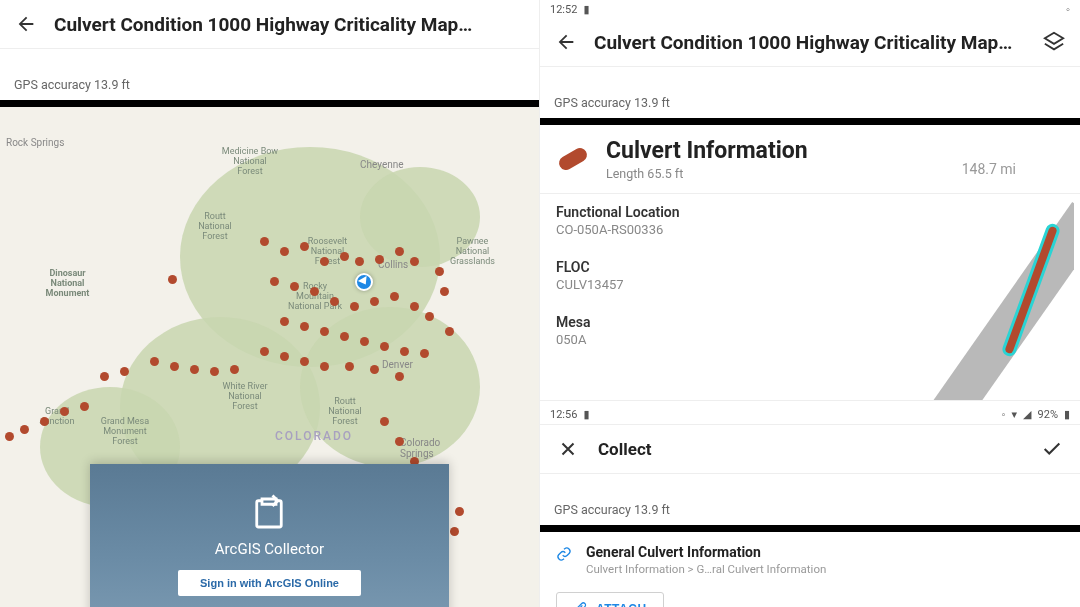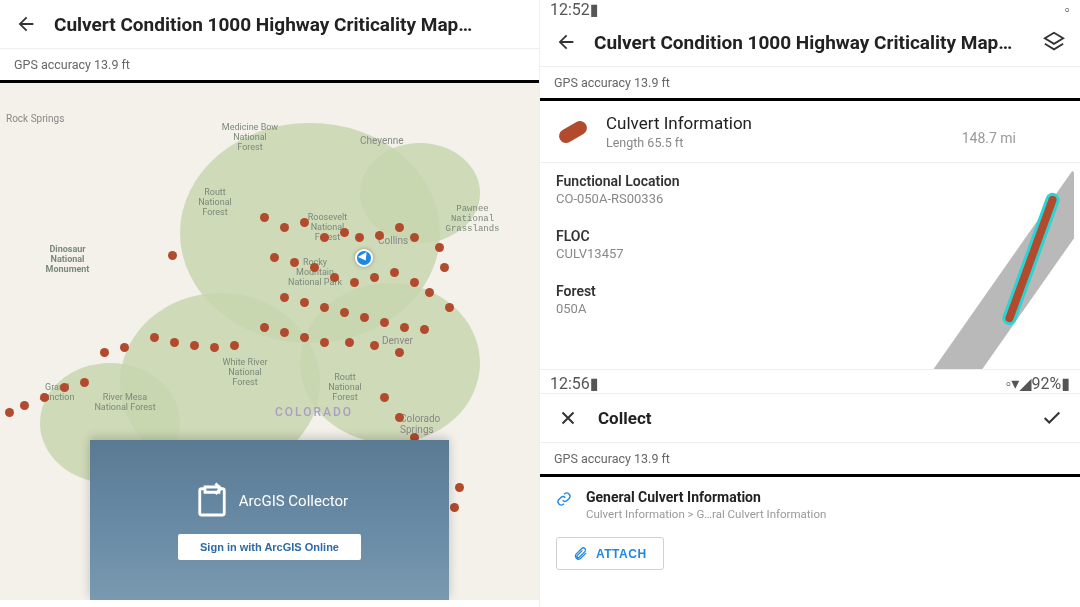--- a/index.html
+++ b/index.html
@@ -9,54 +9,54 @@
   .left, .right { position:relative; height:100%; }
   .left { width:540px; border-right:1px solid #eee; }
   .right { width:540px; }
 
   
   .app-header { display:flex; align-items:center; padding:10px 12px; border-bottom:1px solid #eee; gap:14px; }
   .app-header .title { font-weight:700; font-size:19px; white-space:nowrap; overflow:hidden; text-overflow:ellipsis; flex:1; }
   .icon-btn { width:28px; height:28px; display:flex; align-items:center; justify-content:center; cursor:pointer; color:#333; }
   .icon-btn svg { width:22px; height:22px; }
 
-  .gps-bar { font-size:12.5px; color:#666; padding:8px 14px; border-bottom:3px solid #000000; }
+  .gps-bar { font-size:12.5px; color:#666; padding:8px 14px; border-bottom:7px solid #000000;margin-top:20px; }
 
   
   .map-area { position:relative; width:100%; height:calc(100% - 90px); overflow:hidden; background:#f3f1ea; }
   .terrain { position:absolute; border-radius:50%; background:#c8d6af; opacity:0.85; }
   .terrain.t1 { width:260px; height:220px; left:180px; top:40px; }
   .terrain.t2 { width:200px; height:180px; left:120px; top:210px; }
   .terrain.t3 { width:180px; height:160px; left:300px; top:200px; }
   .terrain.t4 { width:140px; height:120px; left:40px; top:280px; }
   .terrain.t5 { width:120px; height:100px; left:360px; top:60px; }
 
   .map-label { position:absolute; font-size:9px; color:#7a8a7a; text-align:center; line-height:1.1; }
   .city-label { position:absolute; font-size:10px; color:#888; }
   .state-label { position:absolute; font-size:12px; color:#a8a0c0; letter-spacing:2px; font-weight:500; }
 
   .dot { position:absolute; width:9px; height:9px; background:#b24a2e; border-radius:50%; }
   .loc-marker { position:absolute; width:18px; height:18px; border-radius:50%; background:#1e88e5; border:2px solid #fff; box-shadow:0 0 4px rgba(0,0,0,.3); }
   .loc-marker::after { content:""; position:absolute; width:0; height:0; border-left:5px solid transparent; border-right:5px solid transparent; border-top:7px solid #fff; left:2px; top:3px; transform:rotate(-30deg);}
 
   
   .login-overlay { position:absolute; left:90px; right:90px; bottom:0; height:160px; background:linear-gradient(180deg,#5a7a94 0%,#6b8ca6 60%,#7a99b1 100%); display:flex; flex-direction:column; align-items:center; justify-content:center; color:#fff; box-shadow:0 -2px 10px rgba(0,0,0,.2); }
-  .collector-logo { display:flex; flex-direction:row; align-items:center; gap:6px; margin-bottom:12px;}
+  .collector-logo { display:flex; flex-direction:column; align-items:center; gap:6px; margin-bottom:12px;}
   .collector-logo svg { width:42px; height:42px; }
   .collector-title { font-size:15px; font-weight:400; }
   .signin-btn { background:#fff; color:#2b6aa8; font-size:11px; font-weight:600; padding:7px 22px; border:none; border-radius:2px; cursor:pointer; }
 
   
-  .status-bar { height:18px; font-size:16px; color:#555; display:flex; align-items:center; padding:0 10px; }
+  .status-bar { height:18px; font-size:11px; color:#555; display:flex; align-items:center; padding:0 10px; gap:6px; }
   .status-bar .spacer { flex:1; }
   .status-bar.low { border-top:1px solid #eee; padding-top:4px; height:24px;}
 
   .feature-header { display:flex; align-items:center; padding:12px 14px; gap:14px; border-bottom:1px solid #eee; }
   .feature-symbol { width:30px; height:14px; background:#b24a2e; border-radius:7px; transform:rotate(-30deg); flex-shrink:0; margin:0 4px;}
-  .feature-title { font-weight:400; font-size:17px; }
+  .feature-title { font-weight:700; font-size:23px; }
   .feature-sub { font-size:12.5px; color:#888; margin-top:2px; }
   .feature-dist { font-size:14px; color:#999; margin-left:auto; align-self:flex-end; padding-bottom:4px; padding-right:50px;}
 
   .info-mapwrap { position:relative; display:flex;gap:48px; }
   .attr-list { flex:1; }
   .attr { padding:10px 16px 12px; }
   .attr-label { font-size:14px; font-weight:600; color:#333; }
   .attr-value { font-size:13px; color:#888; margin-top:2px; }
 
   .mini-map { width:210px; height:200px; background:#fff; position:relative; margin-right:6px; margin-top:6px; overflow:hidden; }
@@ -106,23 +106,23 @@
       <div class="city-label" style="left:382px; top:252px;">Denver</div>
       <div class="city-label" style="left:400px; top:330px; width:60px;">Colorado Springs</div>
       <div class="city-label" style="left:378px; top:152px;">Collins</div>
 
       <div class="map-label" style="left:220px; top:40px; width:60px;">Medicine Bow National Forest</div>
       <div class="map-label" style="left:190px; top:105px; width:50px;">Routt National Forest</div>
       <div class="map-label" style="left:300px; top:130px; width:55px;">Roosevelt National Forest</div>
       <div class="map-label" style="left:285px; top:175px; width:60px;">Rocky Mountain National Park</div>
       <div class="map-label" style="left:215px; top:275px; width:60px;">White River National Forest</div>
       <div class="map-label" style="left:320px; top:290px; width:50px;">Routt National Forest</div>
-      <div class="map-label" style="left:90px; top:310px; width:70px;">River Mesa National Forest</div>
+      <div class="map-label" style="left:90px; top:310px; width:70px;">Grand Mesa Monument Forest</div>
       <div class="map-label" style="left:40px; top:162px; width:55px;font-weight:bold;">Dinosaur National Monument</div>
-      <div class="map-label" style="left:445px; top:122px; width:55px;font-family:Liberation Mono, monospace;">Pawnee National Grasslands</div>
+      <div class="map-label" style="left:445px; top:130px; width:55px;">Pawnee National Grasslands</div>
       <div class="map-label" style="left:32px; top:300px; width:50px;">Grand Junction</div>
 
       <div class="state-label" style="left:275px; top:322px;">COLORADO</div>
 
       <div class="loc-marker" style="left:355px; top:166px;"></div>
 
       <div class="dot" style="left:168px; top:168px;"></div>
         <div class="dot" style="left:260px; top:130px;"></div>
         <div class="dot" style="left:280px; top:140px;"></div>
         <div class="dot" style="left:300px; top:135px;"></div>
@@ -226,21 +226,21 @@
       <div class="attr-list">
         <div class="attr">
           <div class="attr-label">Functional Location</div>
           <div class="attr-value">CO-050A-RS00336</div>
         </div>
         <div class="attr">
           <div class="attr-label">FLOC</div>
           <div class="attr-value">CULV13457</div>
         </div>
         <div class="attr">
-          <div class="attr-label">Forest</div>
+          <div class="attr-label">Mesa</div>
           <div class="attr-value">050A</div>
         </div>
       </div>
       <div class="mini-map">
         <div class="mini-road"></div>
         <div class="mini-culvert"></div>
       </div>
     </div>
 
     <div class="status-bar low">

